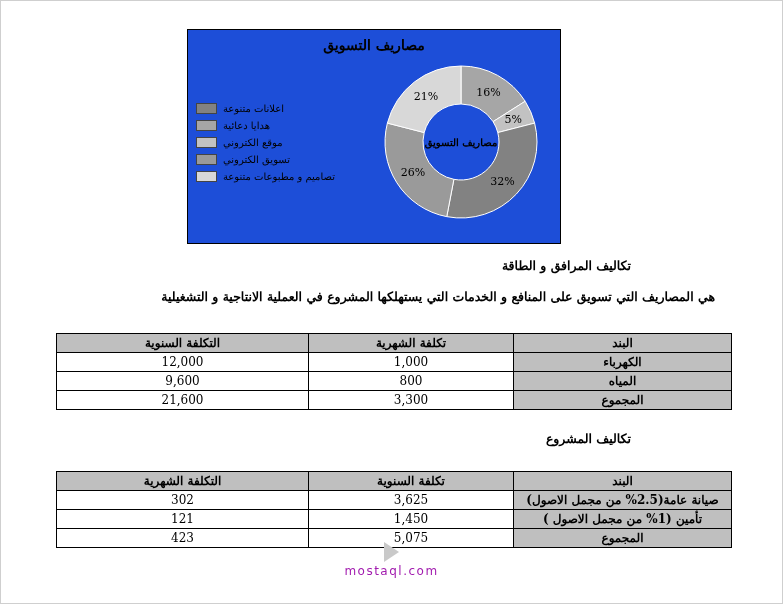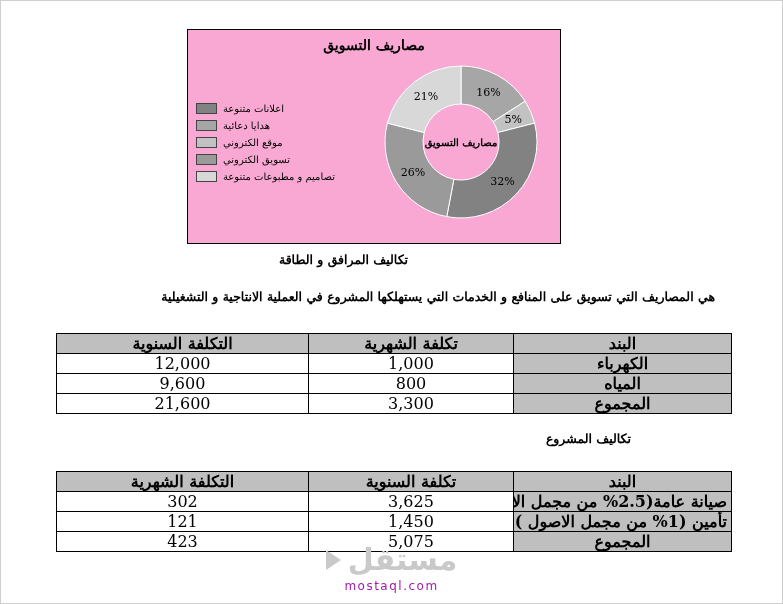--- a/index.html
+++ b/index.html
@@ -6,21 +6,21 @@
   .page {
     position:relative; width:783px; height:604px; margin:0 auto;
     background:#ffffff; border:1px solid #cfcfcf; box-sizing:border-box;
     font-family:"DejaVu Serif","Liberation Serif",serif; color:#000;
     overflow:hidden;
   }
 
   
   .chart-box {
     position:absolute; left:186px; top:28px; width:374px; height:215px;
-    border:1px solid #000; background:#f9a8d4; box-sizing:border-box;
+    border:1px solid #000; background:#1d4ed8; box-sizing:border-box;
   }
   .chart-title { text-align:center; font-weight:bold; font-size:14px; margin-top:7px; }
   .chart-body { display:flex; align-items:center; height:178px; }
   .legend { display:flex; flex-direction:column; gap:6px; padding-left:8px; width:138px; flex:none; }
   .legend-item { display:flex; align-items:flex-start; gap:6px; }
   .legend-swatch { width:19px; height:9px; border:1px solid #444; flex:none; }
   .legend-label { font-size:10px; direction:rtl; white-space:nowrap; }
   .donut-wrap { position:relative; width:170px; height:170px; margin-left:auto; margin-right:14px; }
   .donut-wrap svg { display:block; }
 
@@ -28,29 +28,29 @@
   .section-heading {
     position:absolute; left:55px; width:675px; box-sizing:border-box;
     direction:rtl; text-align:right; padding-right:100px;
     font-size:12.5px; font-weight:bold;
   }
   .section-description {
     position:absolute; left:55px; width:675px; box-sizing:border-box;
     direction:rtl; text-align:right; padding-right:16px;
     font-size:12.5px; font-weight:bold;
   }
-  .heading-utilities { top:251px;text-align:center; }
+  .heading-utilities { top:257px; }
   .description-utilities { top:288px; }
   .heading-maintenance { top:430px; }
 
   
   table.data-table {
     position:absolute; left:55px; width:675px;
     border-collapse:collapse; table-layout:fixed;
-    font-size:16px;
+    font-size:12px;
   }
   .table-utilities { top:332px; }
   .table-maintenance { top:470px; }
   .data-table th, .data-table td {
     border:1px solid #000; height:18px; padding:0 4px;
     text-align:center; vertical-align:middle; overflow:hidden; white-space:nowrap;
   }
   .data-table th { background:#bfbfbf; font-weight:bold; }
   .data-table td.item-cell { background:#bfbfbf; font-weight:bold; direction:rtl;margin-top:10px; }
 
@@ -179,18 +179,17 @@
         <td>423</td>
         <td>5,075</td>
         <td class="item-cell">المجموع</td>
       </tr>
     </tbody>
   </table>
 
   <div class="watermark">
     <div class="watermark-row">
       <span class="watermark-logo"></span>
-      <span class="watermark-brand">مستقل</span>
     </div>
     <div class="watermark-site">mostaql.com</div>
   </div>
 
 </div>
 
 </body></html>

